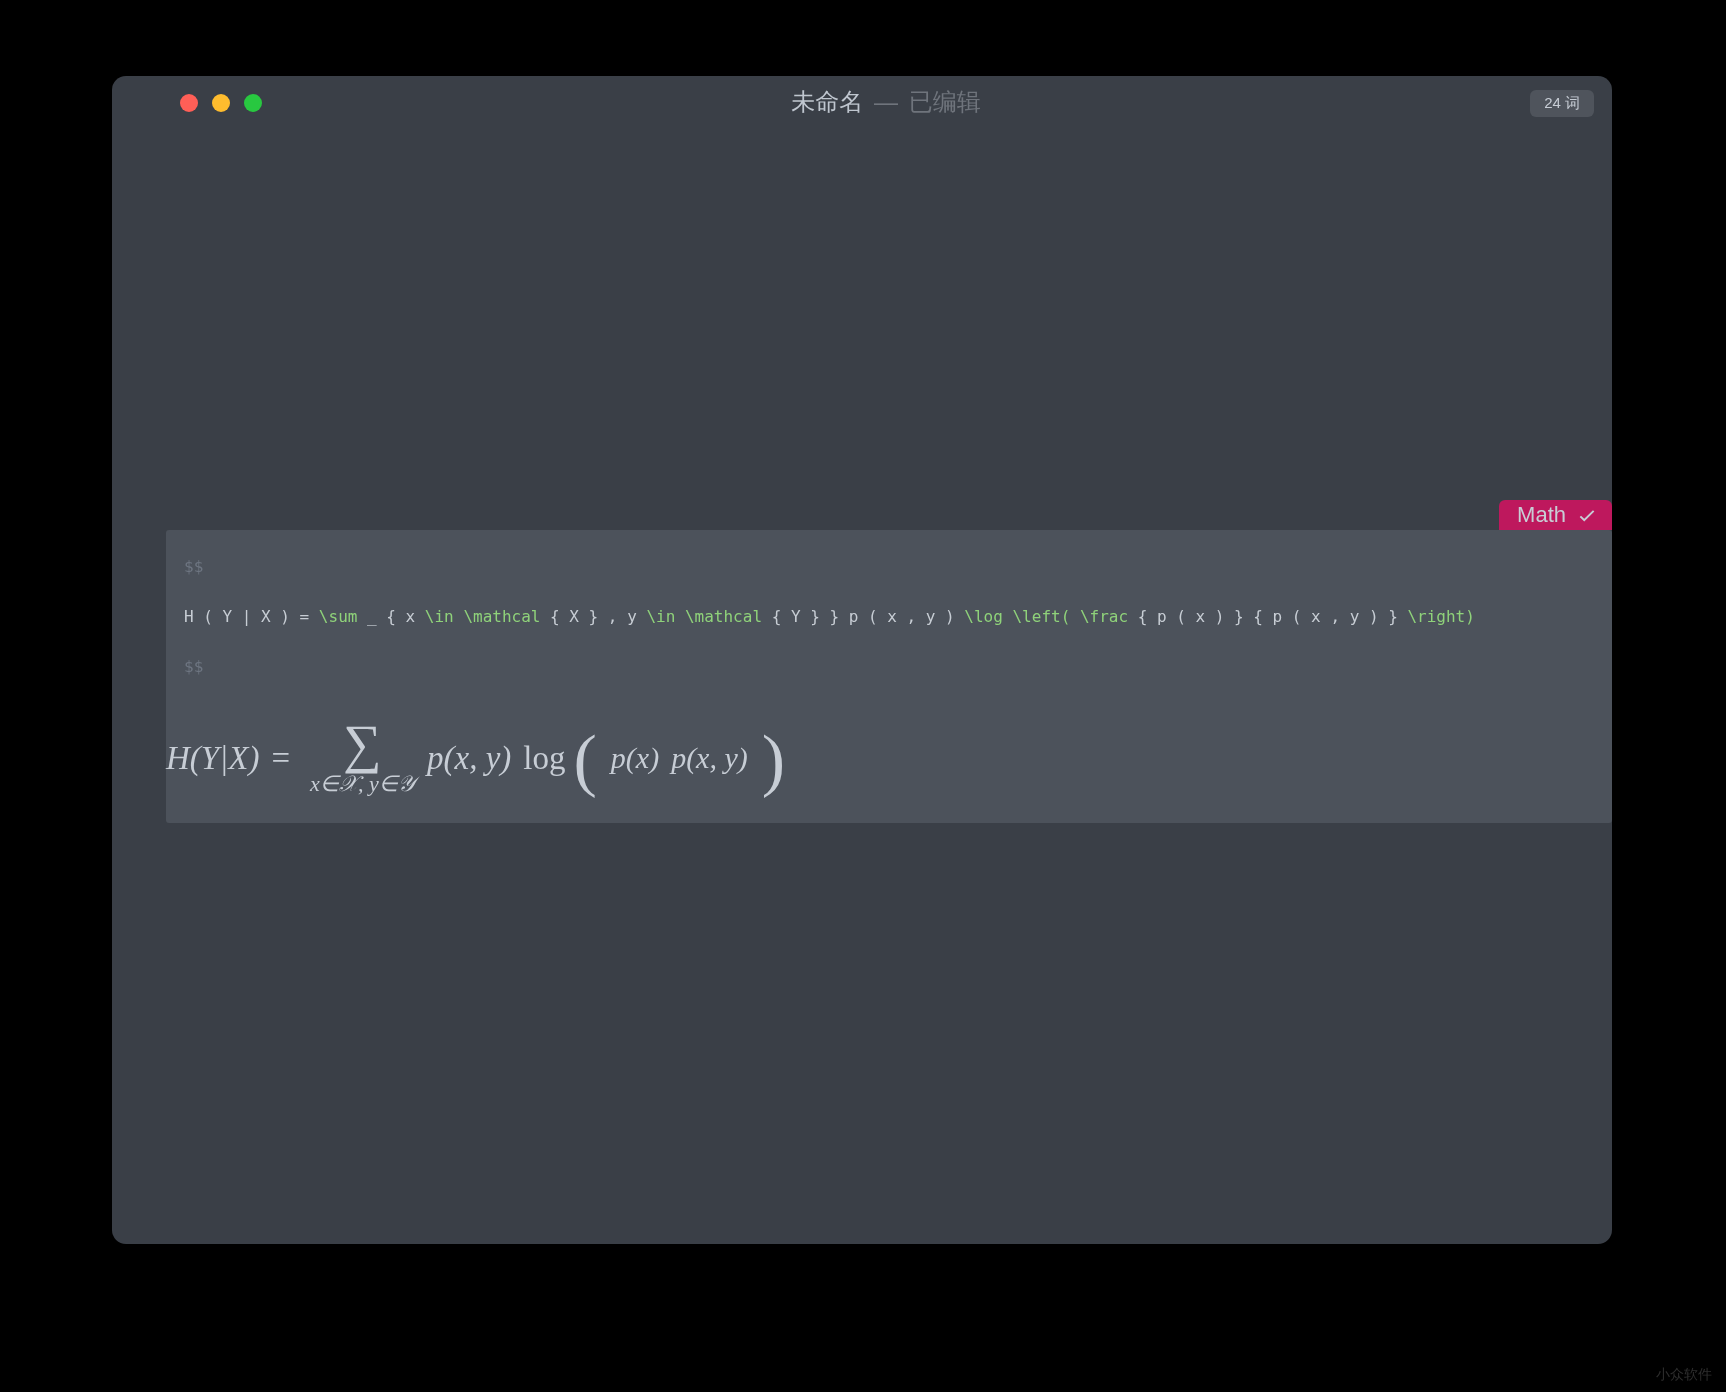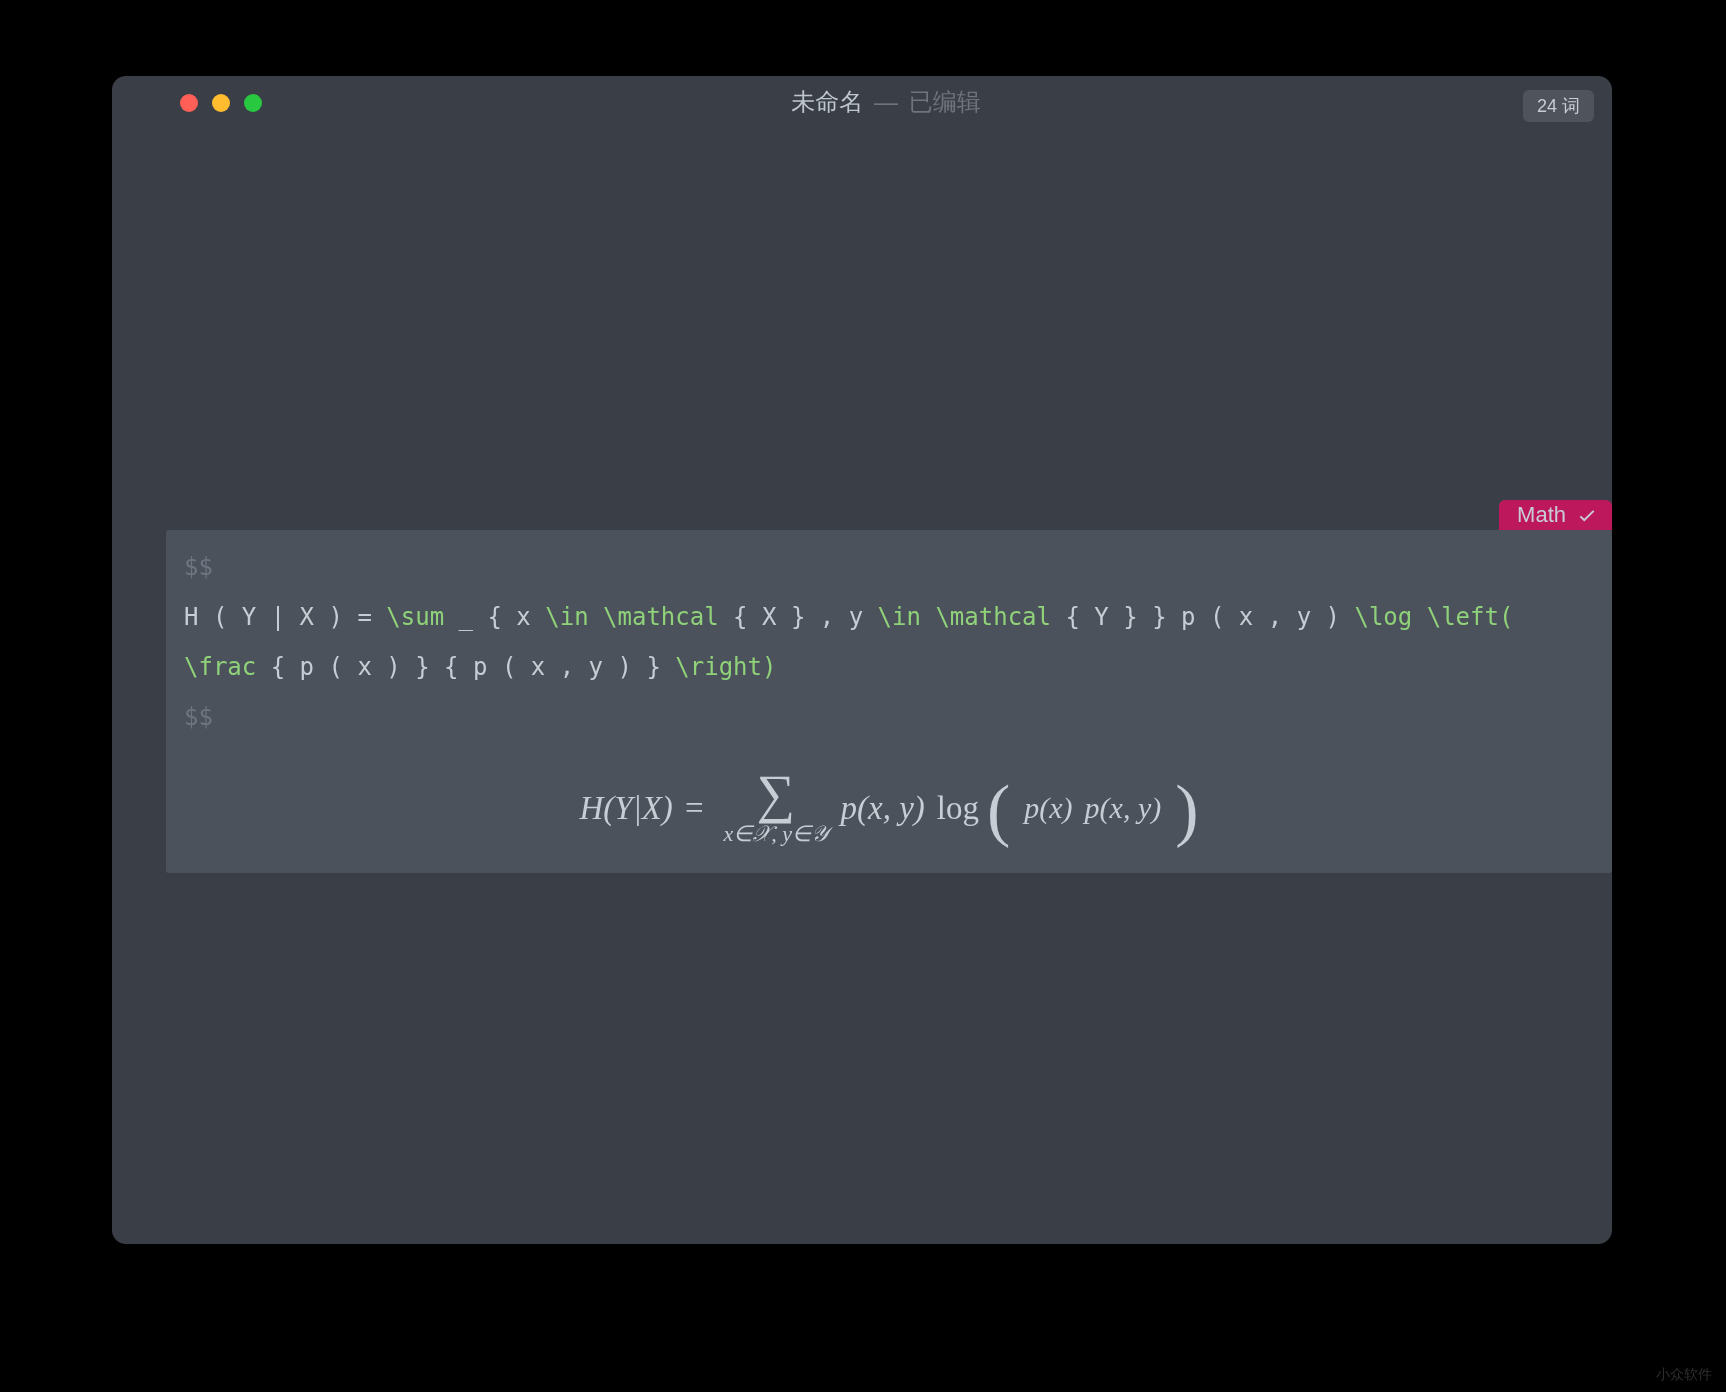--- a/index.html
+++ b/index.html
@@ -55,21 +55,21 @@
   }
   .title-name { color: #bfc6cf; }
   .title-sep  { color: #6f747c; margin: 0 4px; }
   .title-edited { color: #6f747c; }
   .wordcount-badge {
     position: absolute;
     right: 18px;
     top: 14px;
     background: #4f545c;
     color: #c6ccd4;
-    font-size: 18px;
+    font-size: 15px;
     padding: 4px 14px;
     border-radius: 6px;
   }
   .editor-area {
     position: absolute;
     left: 0; right: 0;
     top: 52px;
     bottom: 0;
   }
   .math-block {
@@ -95,31 +95,30 @@
     align-items: center;
     gap: 10px;
   }
   .check-icon {
     display: inline-block;
     width: 22px; height: 22px;
   }
   .check-icon svg { display: block; }
   .code-area {
     font-family: "Menlo", "Consolas", monospace;
-    font-size: 24px;
+    font-size: 16px;
     line-height: 50px;
     padding: 12px 18px 6px 18px;
     color: #c7cdd4;
     white-space: pre-wrap;
     word-break: break-word;
   }
   .delim { color: #6d7581; }
   .cmd   { color: #8fd27a; }
   .render-area {
-    text-align: center;
     margin-top: 22px;
     color: #c7cdd5;
   }
   .eq-row {
     display: inline-flex;
     align-items: center;
     font-family: "Latin Modern", "Cambria Math", Georgia, serif;
     font-size: 33px;
     font-style: italic;
     gap: 4px;

